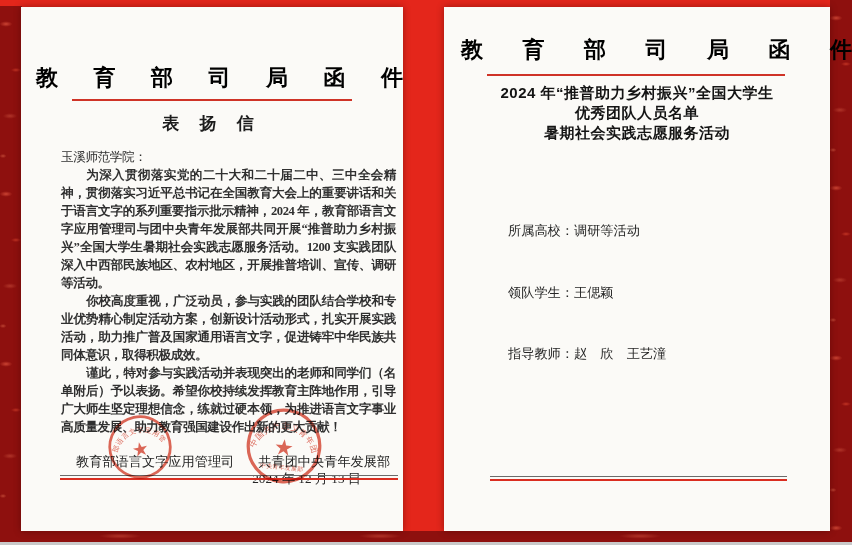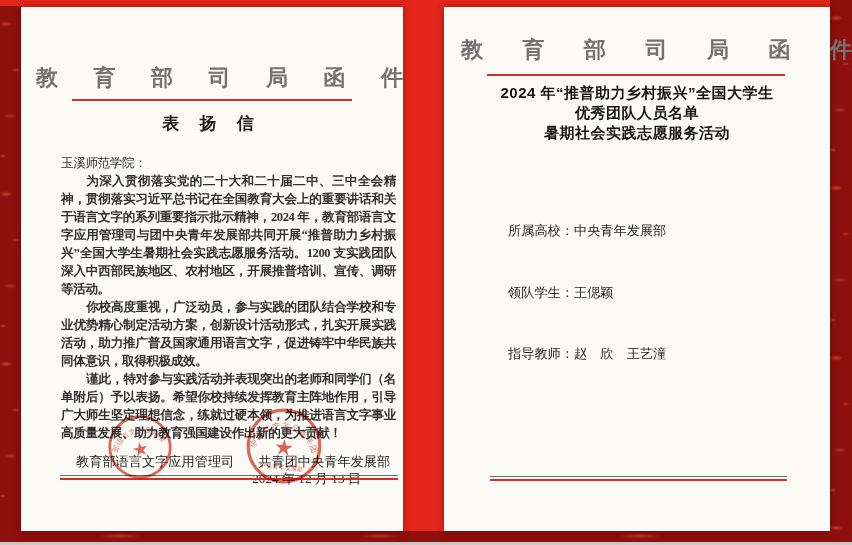--- a/index.html
+++ b/index.html
@@ -29,39 +29,39 @@
   .page{
     position:absolute;top:7px;height:524px;background:#fbfaf7;
     box-shadow:0 0 7px rgba(60,0,0,.45);
     color:#2b2b2b;
   }
   .page-left{left:21px;width:382px;}
   .page-right{left:444px;width:386px;}
 
   .letterhead{
     position:absolute;left:0;right:0;margin:0;text-align:center;
-    color:#737373;font-weight:bold;font-size:22px;line-height:26px;
+    color:#000000;font-weight:bold;font-size:22px;line-height:26px;
     letter-spacing:15px;padding-left:15px;white-space:nowrap;
   }
   .page-left .letterhead{top:58px;}
   .page-right .letterhead{top:30px;letter-spacing:17px;padding-left:17px;}
   .letterhead-rule{position:absolute;height:2.2px;background:#cf3327;}
   .page-left .letterhead-rule{top:92px;left:51px;right:51px;}
   .page-right .letterhead-rule{top:67px;left:43px;right:45px;}
 
   .doc-title{
     position:absolute;top:105px;left:0;right:0;margin:0;text-align:center;
     font-size:17px;font-weight:bold;color:#1c1c1c;letter-spacing:8px;padding-left:0;
   }
   .body-block{
     position:absolute;top:137px;left:40px;right:7px;
     font-size:12.6px;line-height:18px;letter-spacing:-0.4px;
     text-align:justify;color:#303030;
   }
-  .salutation{margin:10px 0 0 -0px;}
+  .salutation{margin:4px 0 0 -0px;}
   .body-par{margin:0;text-indent:2em;font-weight:bold;}
 
   .sig-row{
     position:absolute;top:446px;left:55px;right:20px;
     display:flex;gap:24px;font-size:13.2px;color:#262626;white-space:nowrap;
   }
   .date-line{
     position:absolute;top:463px;right:42px;font-size:13.2px;color:#262626;white-space:nowrap;
   }
   .footer-rule{position:absolute;height:1.5px;border-top:1.5px solid #6b6b6b;border-bottom:2.2px solid #da2d20;}
@@ -138,20 +138,20 @@
     <h1 class="letterhead">教 育 部 司 局 函 件</h1>
     <div class="letterhead-rule"></div>
 
     <div class="roster-title">
       <div>2024 年“推普助力乡村振兴”全国大学生</div>
       <div>优秀团队人员名单</div>
       <div>暑期社会实践志愿服务活动</div>
     </div>
 
     <div class="roster-fields">
-      <div>所属高校：中央青年发展部</div>
+      <div>所属高校：调研等活动</div>
       <div>领队学生：王偲颖</div>
       <div>指导教师：赵　欣　王艺潼</div>
     </div>
 
     <div class="footer-rule"></div>
   </section>
 </div>
 
 </body></html>

